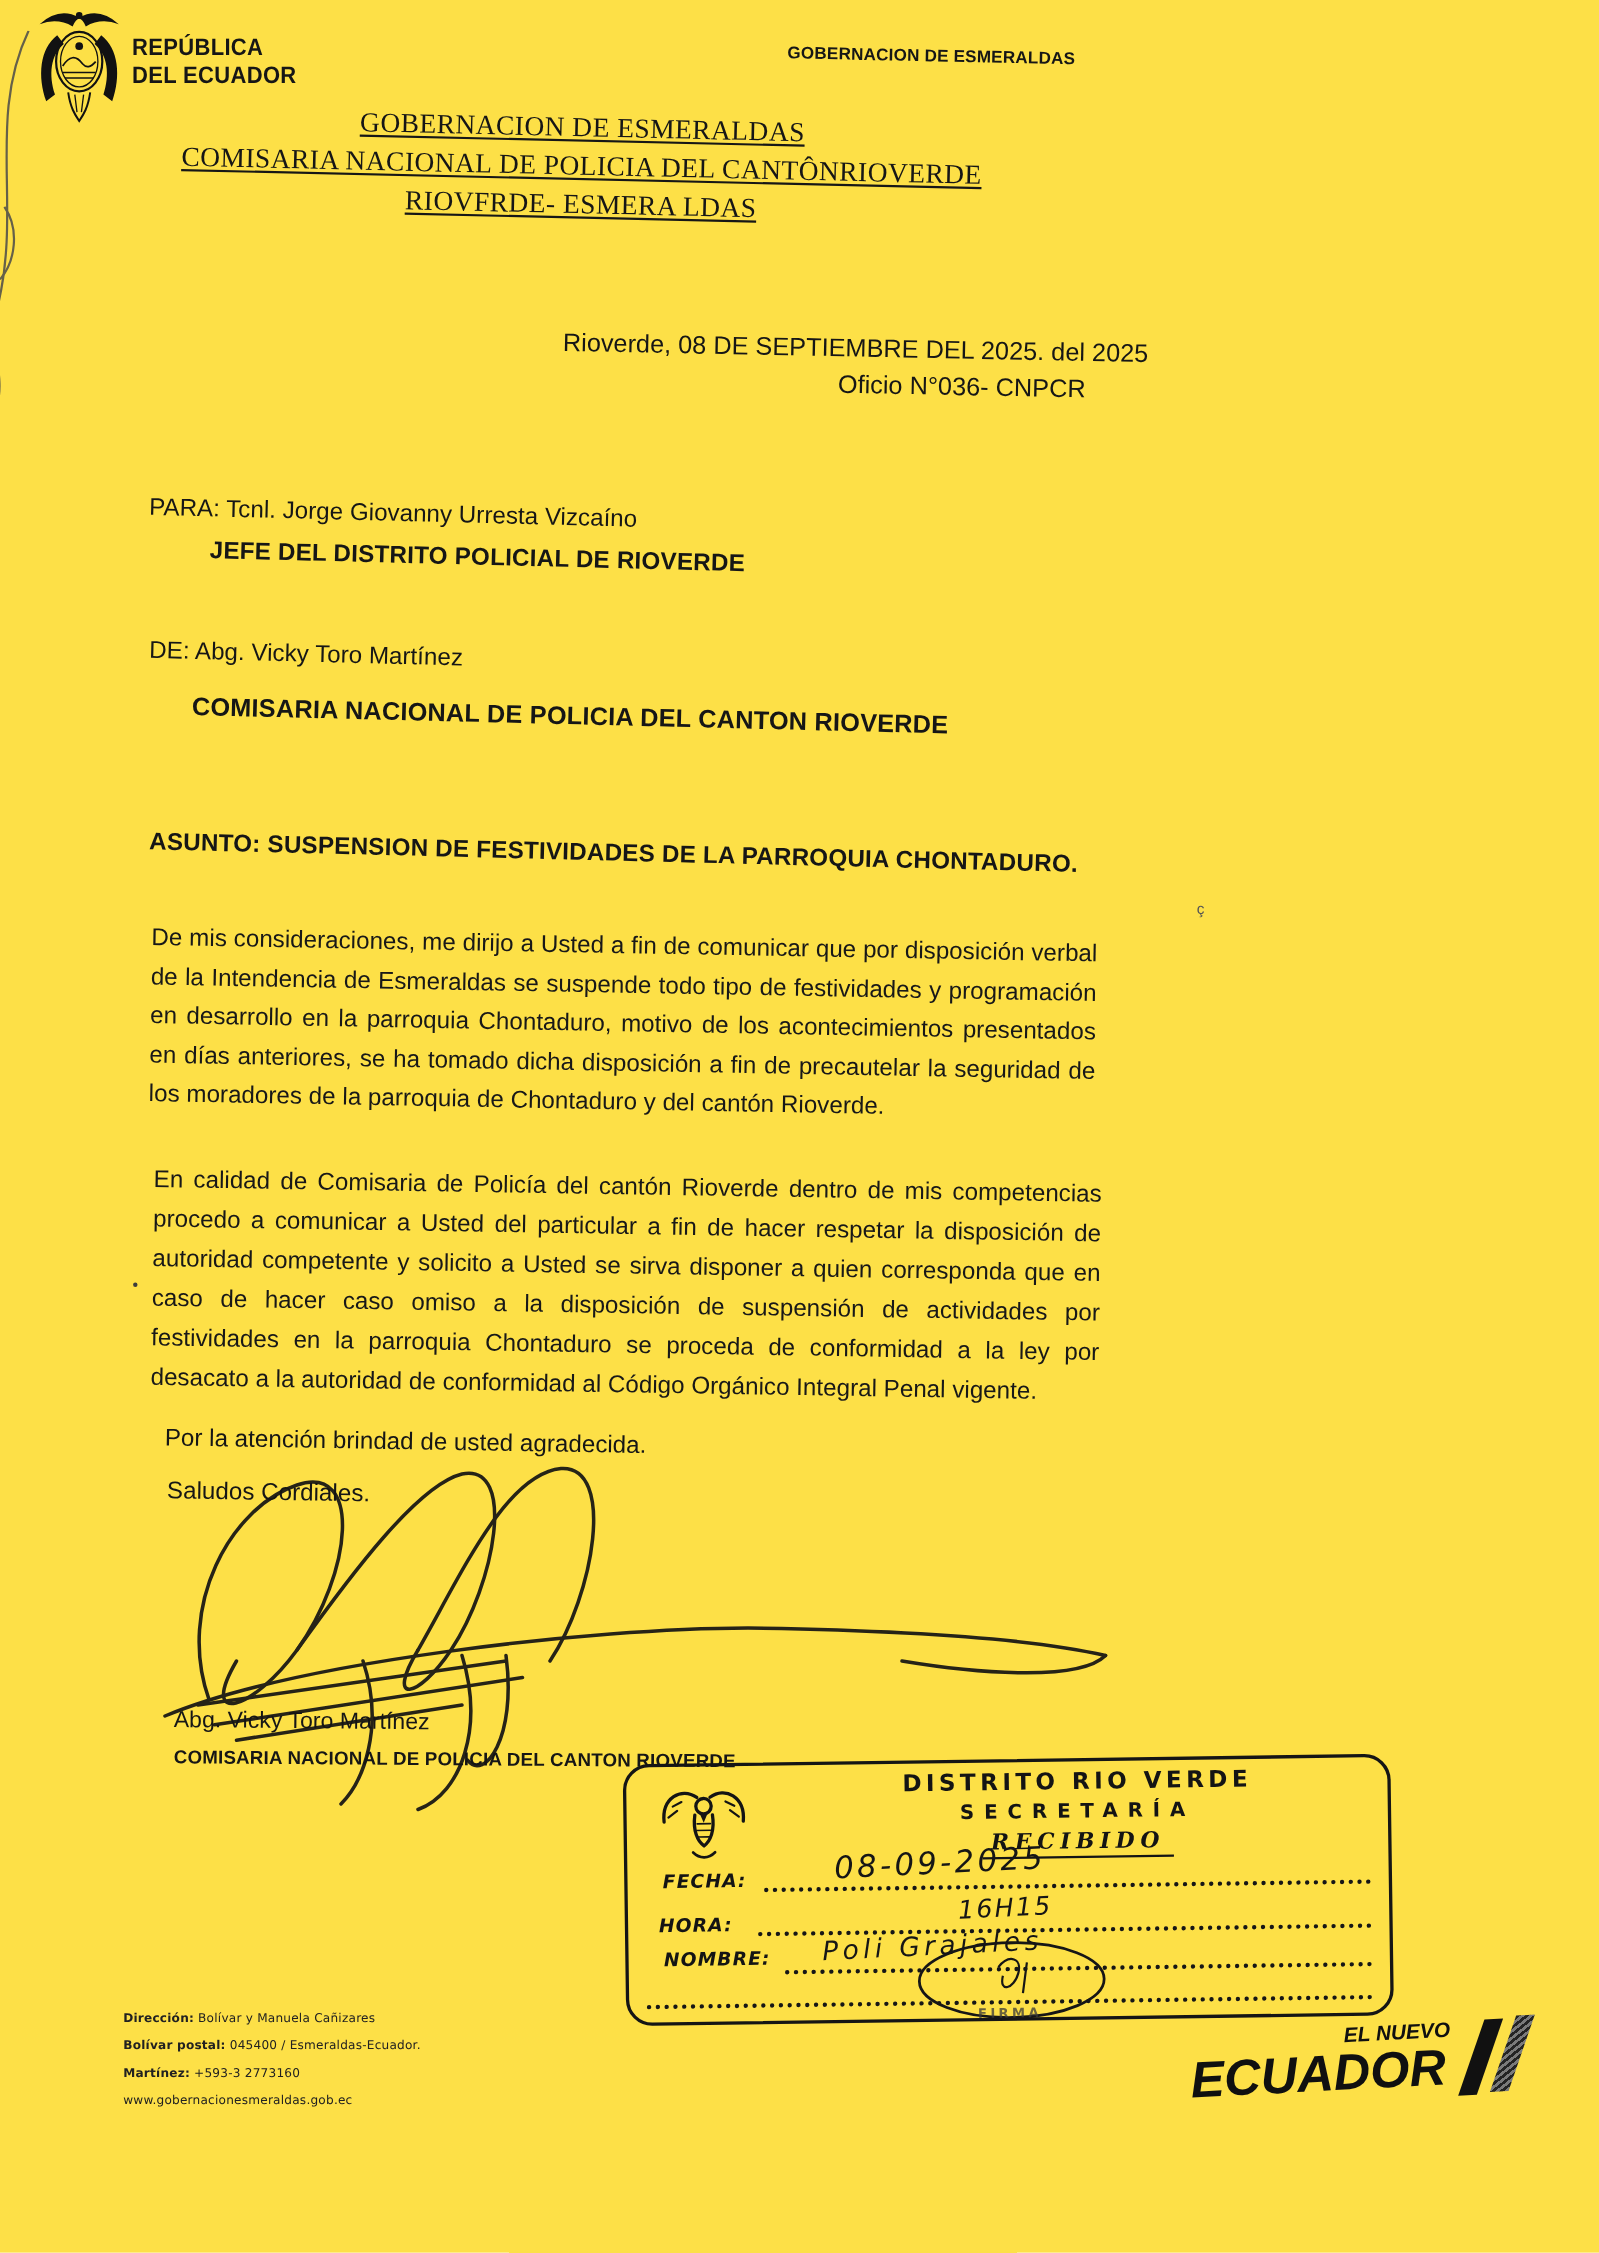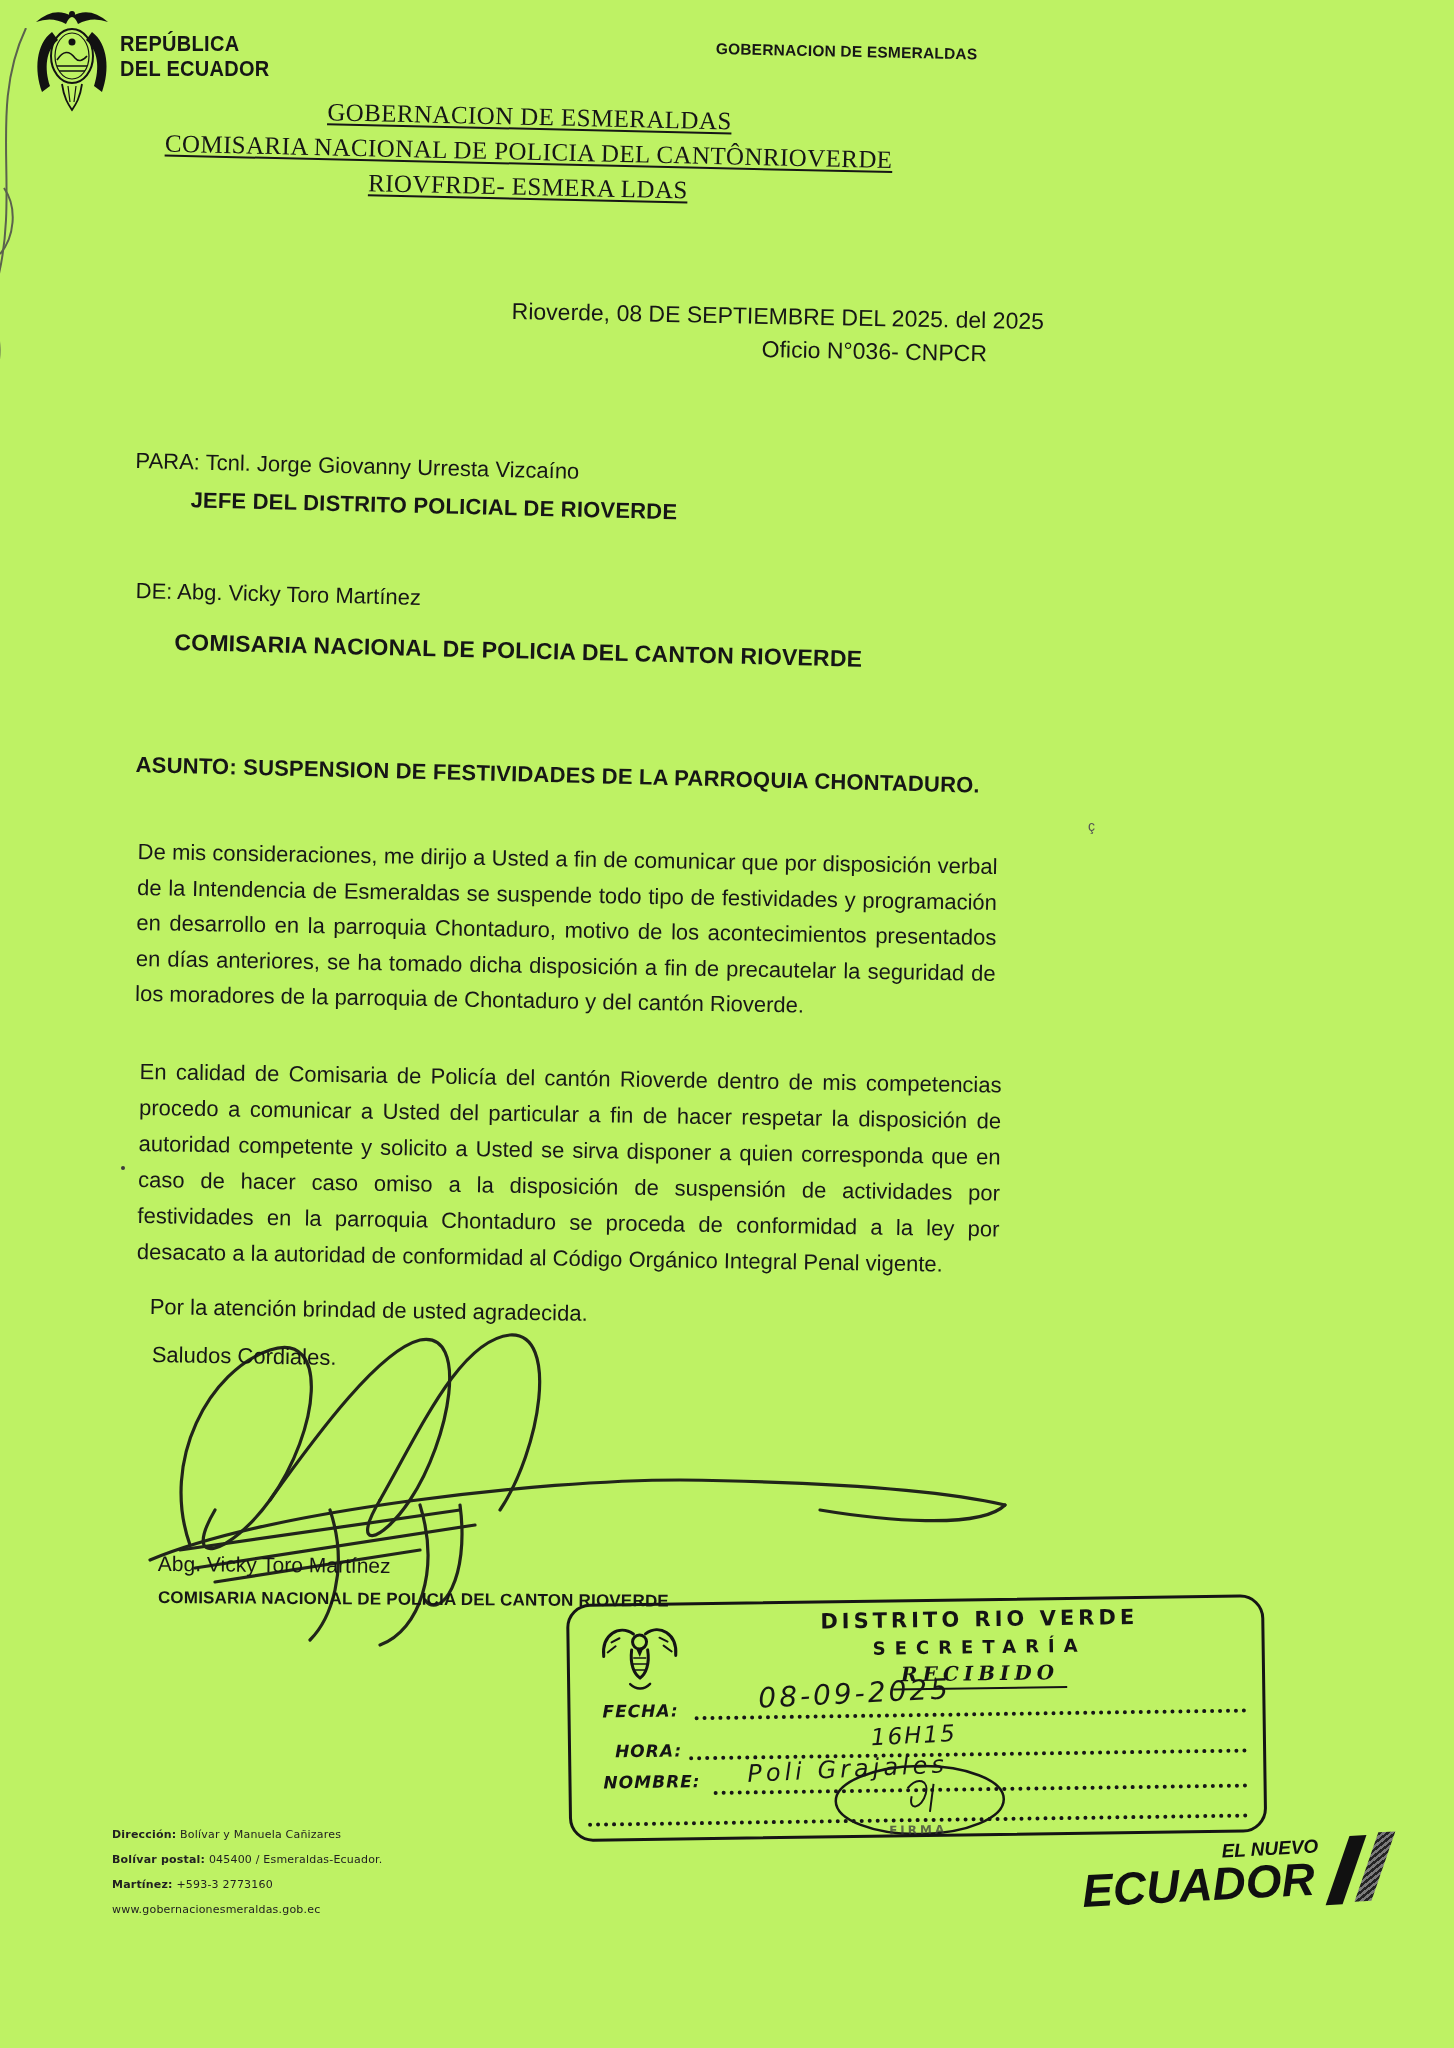--- a/index.html
+++ b/index.html
@@ -1,17 +1,17 @@
 <!DOCTYPE html>
 <html><head>
 <meta charset="utf-8">
 <style>
   html,body { margin:0; padding:0; background:#ffffff; }
   body { width:1454px; height:2048px; font-family:"Liberation Sans", sans-serif; }
-  #page { position:relative; width:1454px; height:2048px; background:#bef264; overflow:hidden; color:#161616; }
+  #page { position:relative; width:1454px; height:2048px; background:#fde047; overflow:hidden; color:#161616; }
   .abs { position:absolute; }
 
   
   #coat { left:26px; top:4px; width:92px; height:112px; }
   #republic { left:120px; top:32px; font-weight:800; font-size:20px; line-height:23px;
               letter-spacing:0.3px; transform:scaleY(1.08); transform-origin:left top; }
 
   
   #corner { left:716px; top:40px; font-weight:700; font-size:15.5px; letter-spacing:0.2px;
             transform:rotate(1.2deg); transform-origin:left top; }
@@ -55,21 +55,21 @@
            font-family:"DejaVu Sans", sans-serif; color:#141414; }
   #stamp .abs { position:absolute; }
   #stamp-eagle { left:26px; top:10px; width:88px; height:92px; }
   #stamp-head { left:150px; top:6px; width:520px; text-align:center; }
   #stamp-line1 { font-weight:700; font-size:21px; letter-spacing:4px; }
   #stamp-line2 { font-weight:700; font-size:18px; letter-spacing:9px; margin-top:5px; }
   #stamp-line3 { display:inline-block; font-family:"DejaVu Serif", serif; font-style:italic; font-weight:700;
                  font-size:20px; letter-spacing:5px; margin-top:4px; border-bottom:2.5px solid #141414; padding:0 8px 2px; }
   .s-label { font-style:italic; font-weight:700; font-size:17px; letter-spacing:1px; }
   #fecha-label  { left:32px; top:95px; }
-  #hora-label   { left:44px; top:135px; }
+  #hora-label   { left:28px; top:135px; }
   #nombre-label { left:32px; top:166px; }
   .dotline { border-bottom:4px dotted #161616; height:0; }
   #fecha-line  { left:124px; right:16px; top:111px; }
   #hora-line   { left:118px; right:16px; top:151px; }
   #nombre-line { left:142px; right:16px; top:186px; }
   #stamp-bottom-line { left:16px; right:16px; top:216px; }
   .handwriting { font-family:"DejaVu Sans", sans-serif; font-style:italic; color:#161616; }
   #fecha-value  { left:188px; top:74px;  font-size:28px; letter-spacing:3px; transform:rotate(-2deg); }
   #hora-value   { left:300px; top:120px; font-size:23px; letter-spacing:2px; transform:rotate(-2deg); }
   #nombre-value { left:176px; top:152px; font-size:24px; letter-spacing:4px; transform:rotate(-2deg); }

